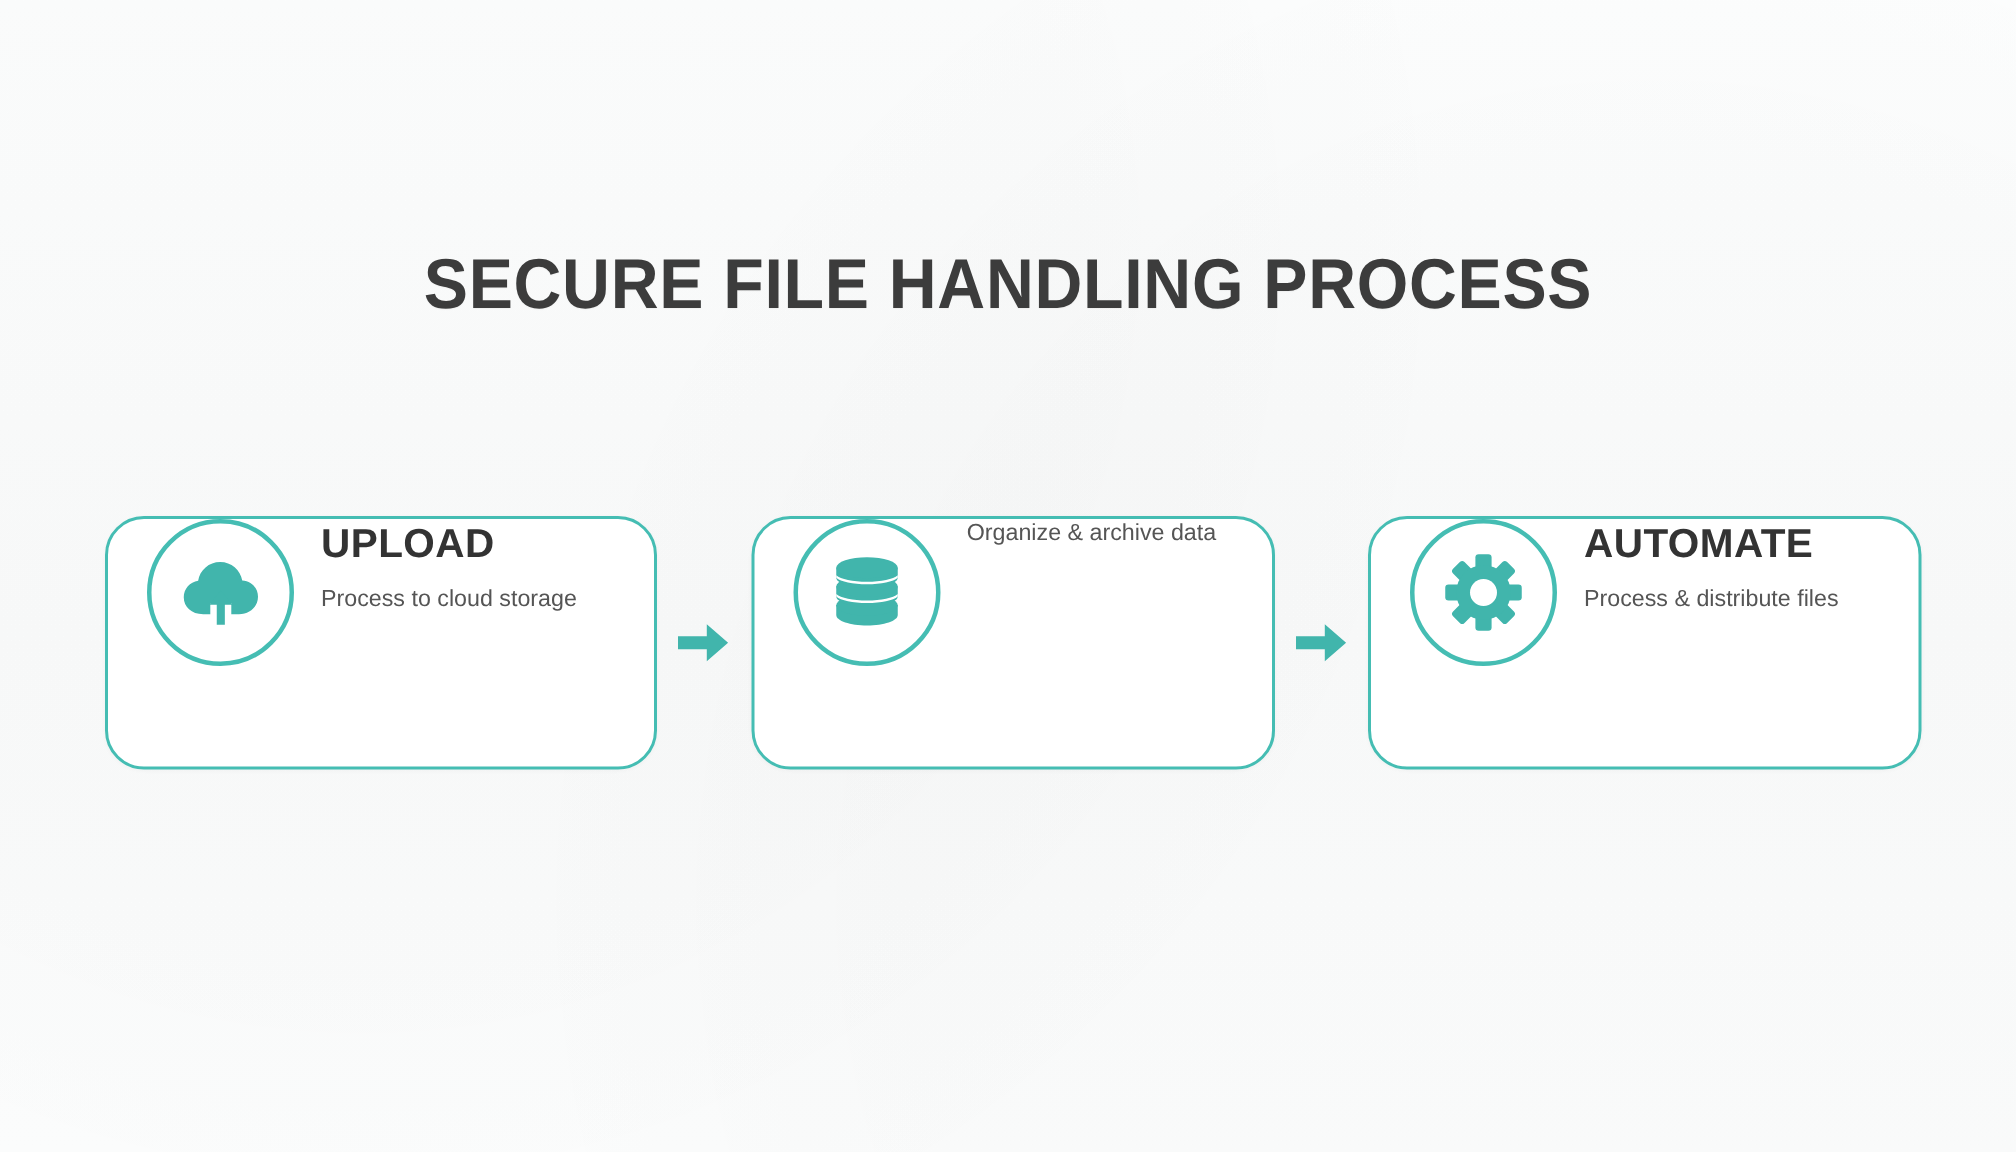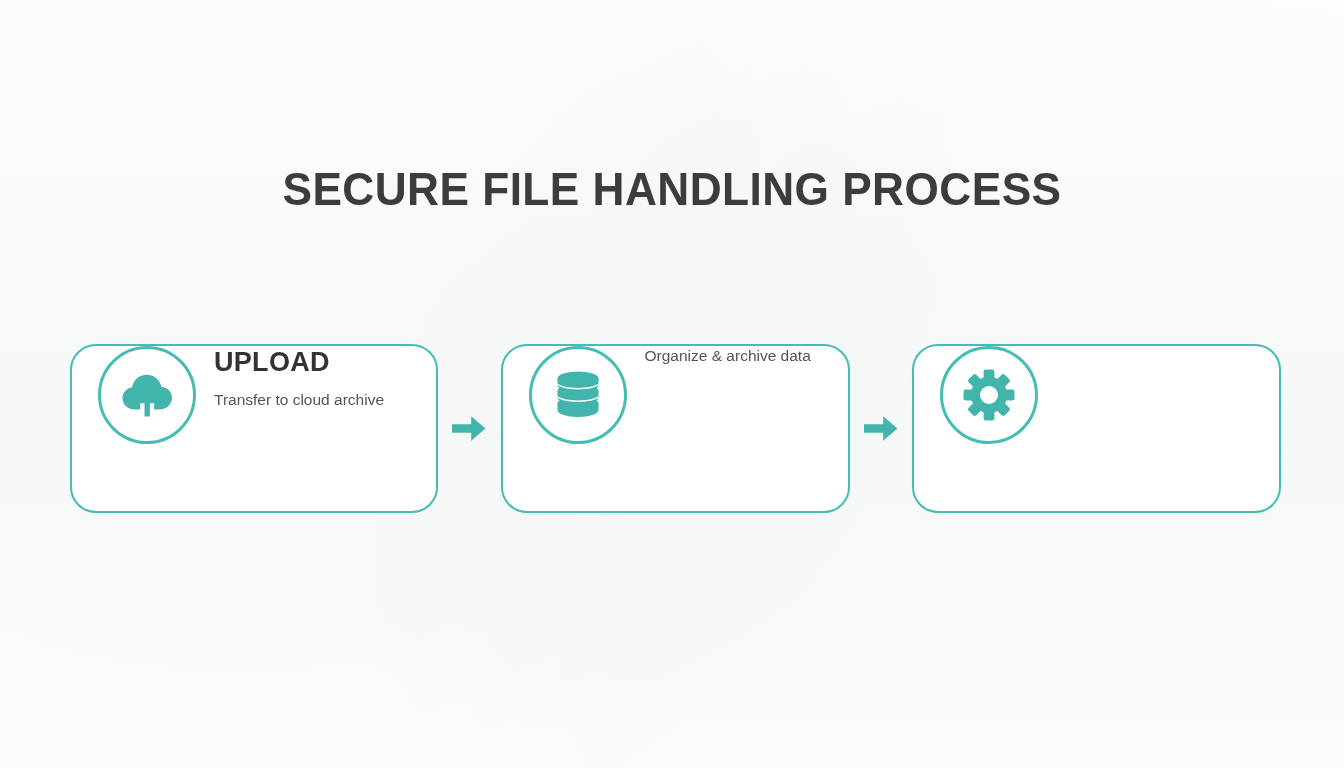--- a/index.html
+++ b/index.html
@@ -150,21 +150,21 @@
                      Z" fill="#41b5ac"></path>
 
             <path d="M20.2 31.0 h14 v12 h-14 z" fill="#ffffff"></path>
 
             <path d="M27.2 22.6 L35.0 32.2 H29.9 V45.5 H24.5 V32.2 H19.4 Z" fill="#41b5ac"></path>
           </svg>
         </span>
       </div>
       <div class="card-text">
         <div class="card-heading">UPLOAD</div>
-        <div class="card-sub">Transfer to cloud archive</div>
+        <div class="card-sub">Process to cloud storage</div>
       </div>
     </div>
 
     <div class="arrow">
       <span>
         <svg width="34" height="27" viewBox="0 0 34 27" aria-hidden="true">
           <path d="M0 9.2 H19.2 V1.2 L33.4 13.5 L19.2 25.8 V17.8 H0 Z" fill="#41b5ac"></path>
         </svg>
       </span>
     </div>
@@ -220,16 +220,20 @@
               <rect x="0.5" y="20.6" width="14" height="10.8" rx="2.2" transform="rotate(45 26 26)"></rect>
               <rect x="37.5" y="20.6" width="14" height="10.8" rx="2.2" transform="rotate(45 26 26)"></rect>
 
               <circle cx="26" cy="26" r="18.2"></circle>
             </g>
 
             <circle cx="26" cy="26" r="9.0" fill="#ffffff"></circle>
           </svg>
         </span>
       </div>
+      <div class="card-text">
+        <div class="card-heading">AUTOMATE</div>
+        <div class="card-sub">Process &amp; distribute files</div>
+      </div>
     </div>
 
   </div>
 </div>
 
 </body></html>

